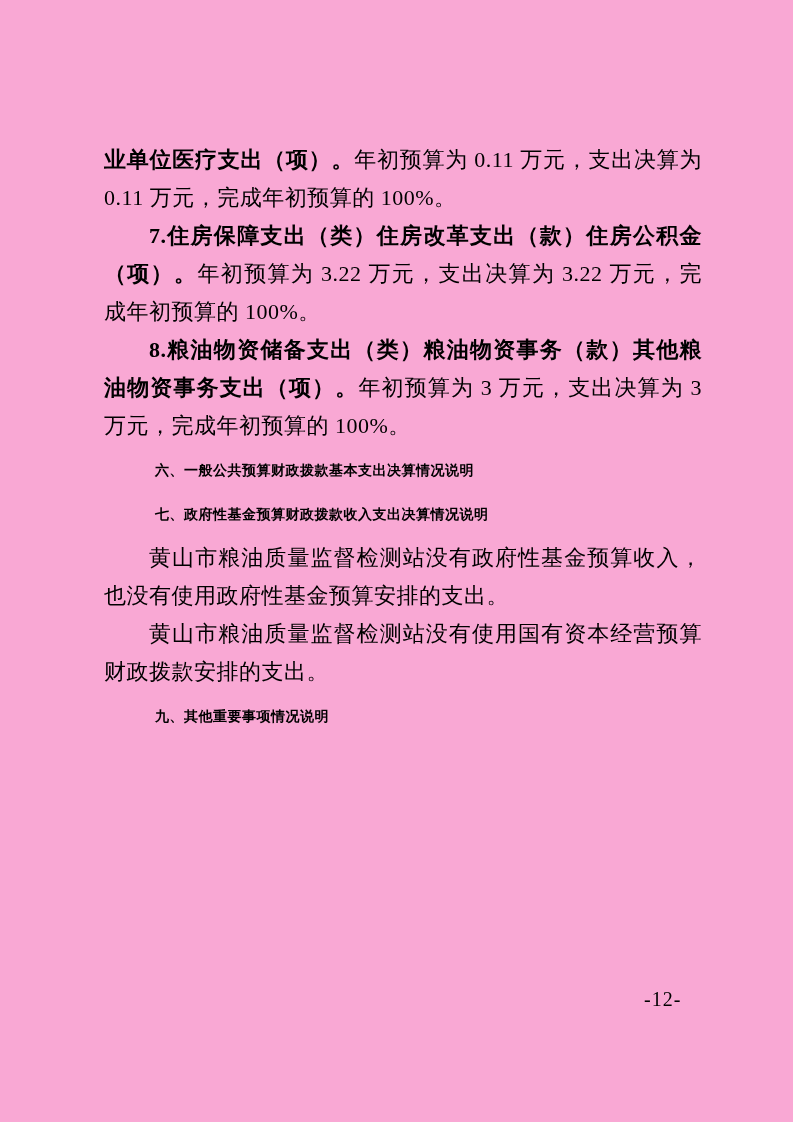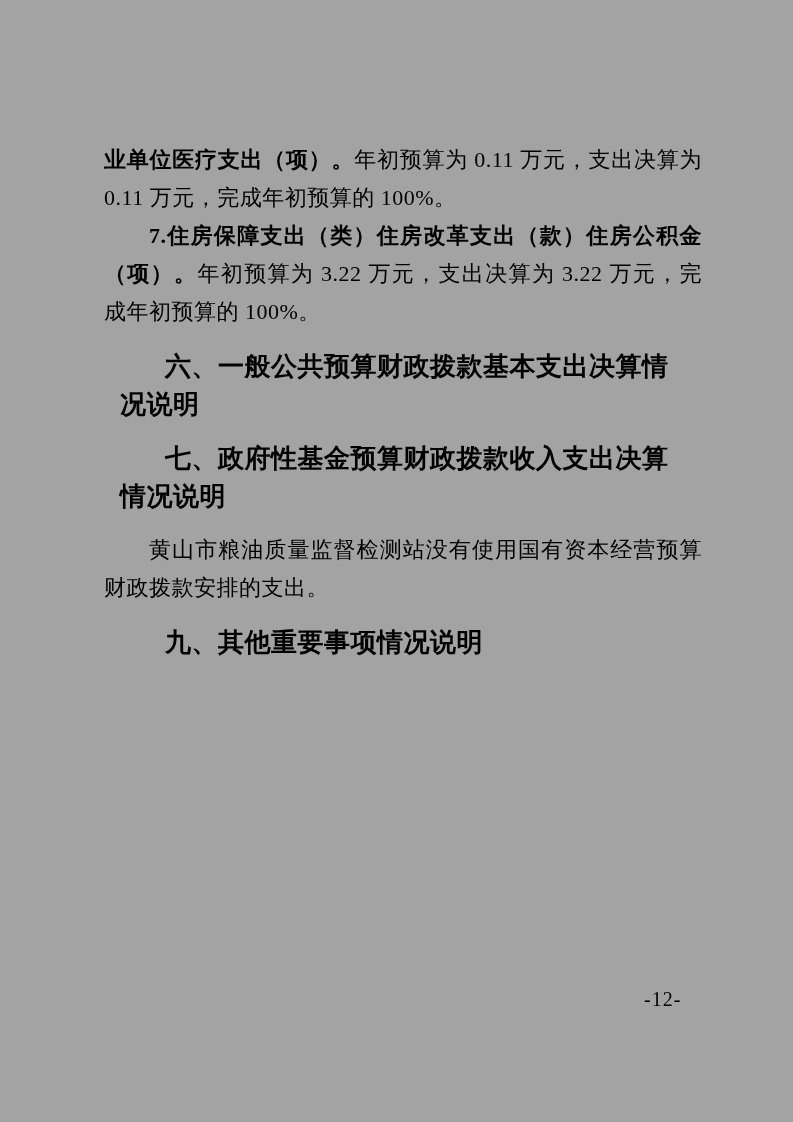--- a/index.html
+++ b/index.html
@@ -11,21 +11,21 @@
     width: 793px;
     height: 1122px;
     position: relative;
     overflow: hidden;
     color: #000000;
     font-family: "Liberation Serif", "DejaVu Serif", serif;
   }
   .page {
     position: absolute;
     inset: 0;
-    background: #a3a3a3;
+    background: #f9a8d4;
   }
   .content {
     position: absolute;
     left: 104px;
     top: 141px;
     width: 598px;
   }
   p.body {
     margin: 0;
     font-size: 22px;
@@ -34,22 +34,22 @@
     letter-spacing: 0.5px;
     word-break: break-all;
   }
   p.body.indent {
     text-indent: 45px;
   }
   .bold-run {
     font-weight: bold;
   }
   h2.heading {
-    margin: 16px;
-    font-size: 26px;
+    margin: 6px;
+    font-size: 14px;
     line-height: 38px;
     font-weight: bold;
     font-family: "Liberation Sans", "DejaVu Sans", sans-serif;
     text-indent: 45px;
     letter-spacing: 0.5px;
   }
   .page-footer {
     position: absolute;
     left: 644px;
     top: 986px;
@@ -63,26 +63,28 @@
 </head>
 <body>
 
 <main class="page">
   <section class="content">
 
     <p class="body"><span class="bold-run">业单位医疗支出（项）。</span><span>年初预算为 0.11 万元，支出决算为 0.11 万元，完成年初预算的 100%。</span></p>
 
     <p class="body indent"><span class="bold-run">7.住房保障支出（类）住房改革支出（款）住房公积金（项）。</span><span>年初预算为 3.22 万元，支出决算为 3.22 万元，完成年初预算的 100%。</span></p>
 
+    <p class="body indent"><span class="bold-run">8.粮油物资储备支出（类）粮油物资事务（款）其他粮油物资事务支出（项）。</span><span>年初预算为 3 万元，支出决算为 3 万元，完成年初预算的 100%。</span></p>
 
     <h2 class="heading">六、一般公共预算财政拨款基本支出决算情况说明</h2>
 
 
     <h2 class="heading">七、政府性基金预算财政拨款收入支出决算情况说明</h2>
 
+    <p class="body indent">黄山市粮油质量监督检测站没有政府性基金预算收入，也没有使用政府性基金预算安排的支出。</p>
 
 
     <p class="body indent">黄山市粮油质量监督检测站没有使用国有资本经营预算财政拨款安排的支出。</p>
 
     <h2 class="heading">九、其他重要事项情况说明</h2>
 
   </section>
 
   <div class="page-footer">-12-</div>
 </main>

